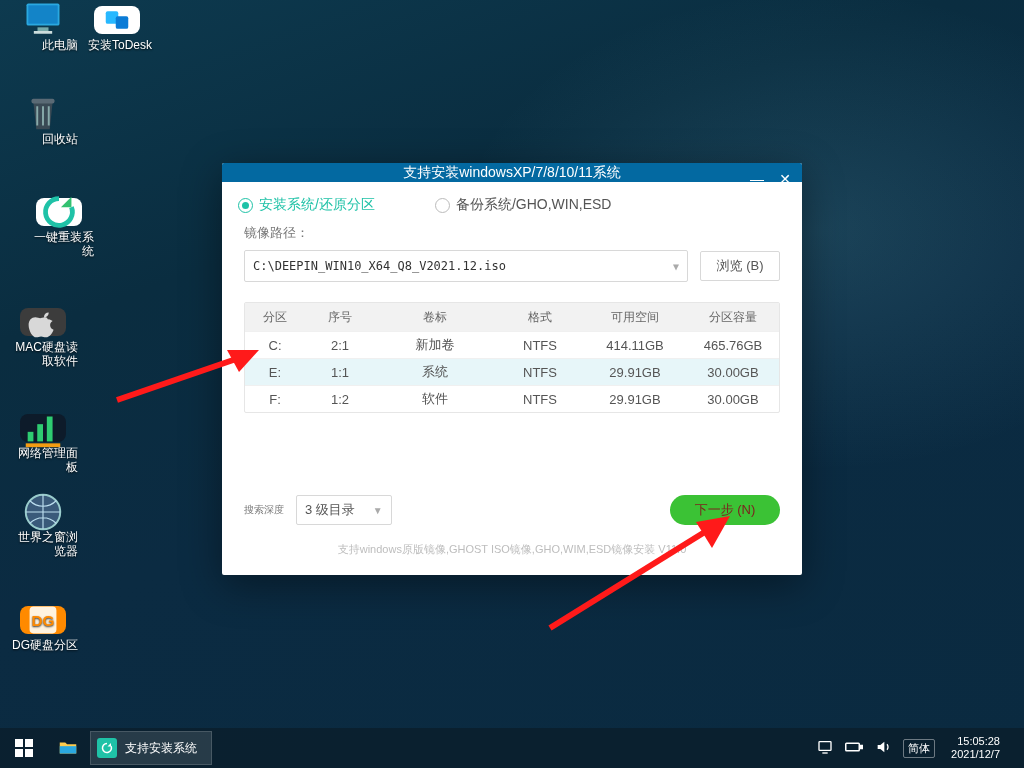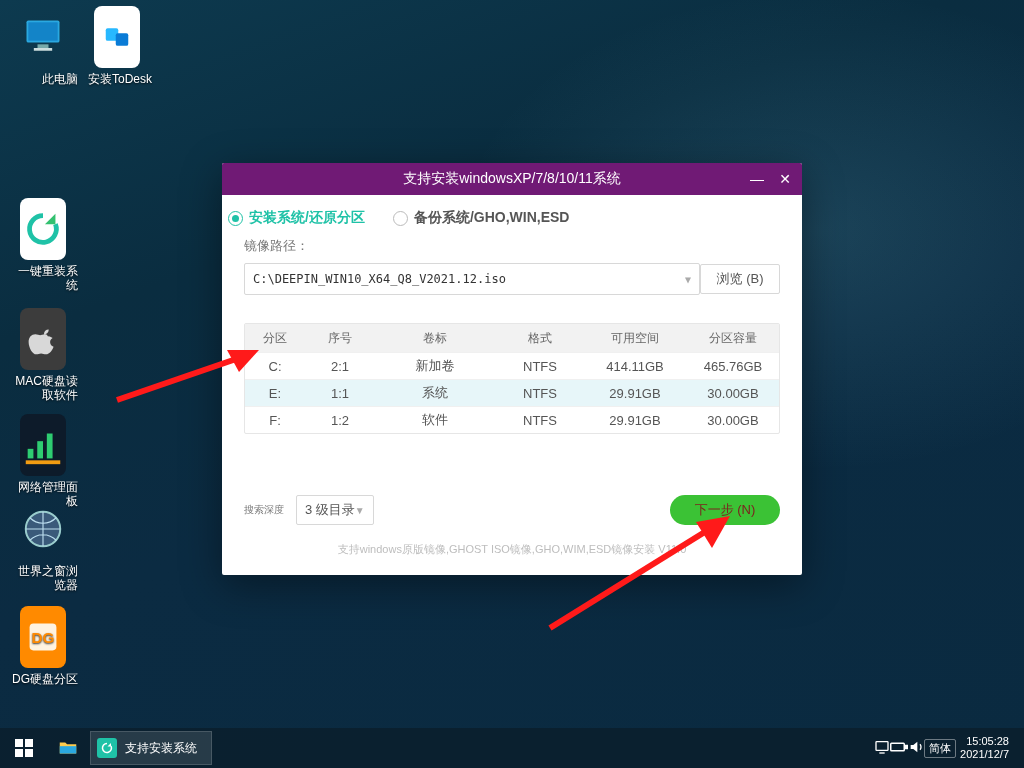--- a/index.html
+++ b/index.html
@@ -13,92 +13,102 @@
       radial-gradient(1px 1px at 200px 600px,#fff 50%,transparent 51%),
       radial-gradient(1px 1px at 820px 520px,#fff 50%,transparent 51%),
       radial-gradient(1px 1px at 420px 440px,#fff 50%,transparent 51%),
       radial-gradient(ellipse 600px 400px at 80% 30%,rgba(120,200,220,0.15),transparent 60%),
       linear-gradient(160deg,#0d3a4f 0%,#0a2d40 30%,#0b2b42 55%,#0a2a40 100%);
     position:relative;color:#fff;
   }
   
   .desktop{position:absolute;inset:0;}
   .dicon{position:absolute;width:70px;text-align:right;font-size:12px;line-height:14px;text-shadow:0 1px 2px rgba(0,0,0,.8);}
-  .dicon .ic{width:46px;height:62px;margin:0 auto 4px;border-radius:8px;display:flex;align-items:center;justify-content:center;}
+  .dicon .ic{width:46px;height:28px;margin:0 auto 4px;border-radius:8px;display:flex;align-items:center;justify-content:center;}
   .dicon .lbl{color:#fff;}
   .ic-pc{background:transparent;}
   .ic-pc svg{width:44px;height:44px}
   .ic-todesk{background:#fff;}
   .ic-todesk svg{width:30px;height:30px}
   .ic-bin{background:transparent;}
   .ic-sun{background:#ff7a00;}
   .ic-sun svg{width:30px;height:30px}
   .ic-reinstall{background:#fff;}
   .ic-mac{background:#3c3c3c;border-radius:10px;}
   .ic-net{background:#0d1b2a;}
   .ic-globe{background:transparent;}
   .ic-dg{background:#ff8a00;}
   
   .win{position:absolute;left:222px;top:163px;width:580px;height:412px;background:#fff;border-radius:2px;box-shadow:0 10px 40px rgba(0,0,0,.4);overflow:hidden;}
-  .titlebar{height:32px;background:#701a75;display:flex;align-items:center;justify-content:center;color:#fff;font-size:14px;position:relative;}
+  .titlebar{height:19px;background:#0369a1;display:flex;align-items:center;justify-content:center;color:#fff;font-size:14px;position:relative;}
   .titlebar .title{pointer-events:none;}
   .winbtns{position:absolute;right:6px;top:0;height:32px;display:flex;align-items:center;gap:6px;}
   .winbtn{width:22px;height:22px;color:#fff;display:flex;align-items:center;justify-content:center;font-size:14px;cursor:pointer;}
-  .tabs{padding:14px 6px 8px;display:flex;gap:28px;font-size:14px;color:#555;font-weight:bold;}
+  .tabs{padding:14px 16px 8px;display:flex;gap:60px;font-size:14px;color:#555;}
   .radio{display:inline-flex;align-items:center;gap:6px;cursor:pointer;}
   .rdot{width:13px;height:13px;border:1px solid #bbb;border-radius:50%;position:relative;}
   .radio.sel{color:#1fc2a7;}
   .radio.sel .rdot{border-color:#1fc2a7;}
   .radio.sel .rdot::after{content:"";position:absolute;inset:3px;background:#1fc2a7;border-radius:50%;}
   .pathlbl{padding:2px 22px 8px;color:#777;font-size:13px;}
-  .pathrow{display:flex;padding:0 22px 12px;align-items:center;}
+  .pathrow{display:flex;gap:12px;padding:0 22px 12px;align-items:center;}
   .combo{flex:1;height:30px;border:1px solid #d8d8d8;border-radius:2px;display:flex;align-items:center;padding:0 8px;font-size:12px;color:#333;font-family:Consolas,monospace;justify-content:space-between;}
   .combo .chev{color:#aaa;font-size:10px;}
   .browse{width:80px;height:30px;border:1px solid #d8d8d8;border-radius:2px;background:#fff;font-size:13px;color:#555;cursor:pointer;}
-  .tbl{margin:16px 22px;border:1px solid #e6e6e6;border-radius:2px;font-size:13px;color:#555;}
+  .tbl{margin:8px 22px;border:1px solid #e6e6e6;border-radius:2px;font-size:13px;color:#555;}
   .thead,.trow{display:grid;grid-template-columns:60px 70px 120px 90px 100px 96px;text-align:center;align-items:center;}
   .thead{background:#f2f2f2;height:28px;color:#666;font-size:12px;}
   .trow{height:26px;border-top:1px solid #f0f0f0;}
   .trow.sel{background:#e7f6f9;}
   .footer{position:absolute;left:22px;right:22px;bottom:50px;display:flex;align-items:center;gap:12px;}
   .footer .lbl{color:#777;font-size:10px;}
-  .depth{height:28px;border:1px solid #d8d8d8;border-radius:2px;padding:0 8px;display:flex;align-items:center;font-size:13px;color:#555;}
+  .depth{height:28px;border:1px solid #d8d8d8;border-radius:2px;padding:0 8px;display:flex;align-items:center;gap:18px;font-size:13px;color:#555;}
   .depth .chev{color:#aaa;font-size:10px;}
   .next{margin-left:auto;width:110px;height:30px;background:#3bc235;border:none;border-radius:15px;color:#7f1d1d;font-size:13px;cursor:pointer;}
   .support{position:absolute;left:0;right:0;bottom:18px;text-align:center;color:#bdbdbd;font-size:11px;}
   
   .arrow1{position:absolute;left:109px;top:338px;width:160px;height:70px;pointer-events:none;}
   .arrow2{position:absolute;left:538px;top:500px;width:210px;height:140px;pointer-events:none;}
   
   .taskbar{position:absolute;left:0;right:0;bottom:0;height:40px;background:rgba(10,30,45,.85);display:flex;align-items:center;color:#fff;font-size:12px;}
   .start{width:48px;height:40px;display:flex;align-items:center;justify-content:center;cursor:pointer;}
   .tb-icon{width:40px;height:40px;display:flex;align-items:center;justify-content:center;cursor:pointer;}
   .tb-task{height:32px;margin-left:2px;background:rgba(255,255,255,.12);border:1px solid rgba(255,255,255,.15);display:flex;align-items:center;gap:8px;padding:0 14px 0 6px;font-size:12px;cursor:pointer;}
   .tb-task .ico{width:20px;height:20px;background:#1fc2a7;border-radius:3px;display:flex;align-items:center;justify-content:center;}
-  .tray{margin-left:auto;display:flex;align-items:center;padding-right:15px;}
+  .tray{margin-left:auto;display:flex;align-items:center;gap:12px;padding-right:24px;}
   .tray .ime{border:1px solid rgba(255,255,255,.4);border-radius:2px;padding:1px 4px;font-size:11px;}
   .clock{text-align:right;line-height:13px;font-size:11px;margin-left:4px;}
 </style>
 </head>
 <body>
 
 <div class="desktop">
 
   <div class="dicon" style="left:8px;top:6px">
     <div class="ic ic-pc">
       <svg viewBox="0 0 48 48">
           <rect x="6" y="6" width="36" height="24" rx="2" fill="#2aa8e0"></rect>
           <rect x="8" y="8" width="32" height="20" fill="#1384c8"></rect>
           <rect x="18" y="32" width="12" height="4" fill="#7aa"></rect>
           <rect x="14" y="36" width="20" height="3" fill="#cdd"></rect>
         </svg>
     </div>
     <div class="lbl">此电脑</div>
   </div>
-  <div class="dicon" style="left:8px;top:198px">
+  <div class="dicon" style="left:8px;top:100px">
+    <div class="ic ic-bin">
+      <svg viewBox="0 0 48 48">
+          <path d="M14 12h20l-3 28H17z" fill="#3a4a55"></path>
+          <rect x="12" y="8" width="24" height="5" rx="2" fill="#5a6a75"></rect>
+          <path d="M18 16v20M24 16v20M30 16v20" stroke="#8aa" stroke-width="2"></path>
+        </svg>
+    </div>
+    <div class="lbl">回收站</div>
+  </div>
+  <div class="dicon" style="left:24px;top:198px">
     <div class="ic ic-reinstall">
       <svg viewBox="0 0 48 48">
           <path d="M24 10a14 14 0 1 0 13 9" fill="none" stroke="#1fc2a7" stroke-width="5"></path>
           <path d="M37 8v11H26z" fill="#33c170"></path>
         </svg>
     </div>
     <div class="lbl">一键重装系统</div>
   </div>
   <div class="dicon" style="left:8px;top:414px">
     <div class="ic ic-net">

